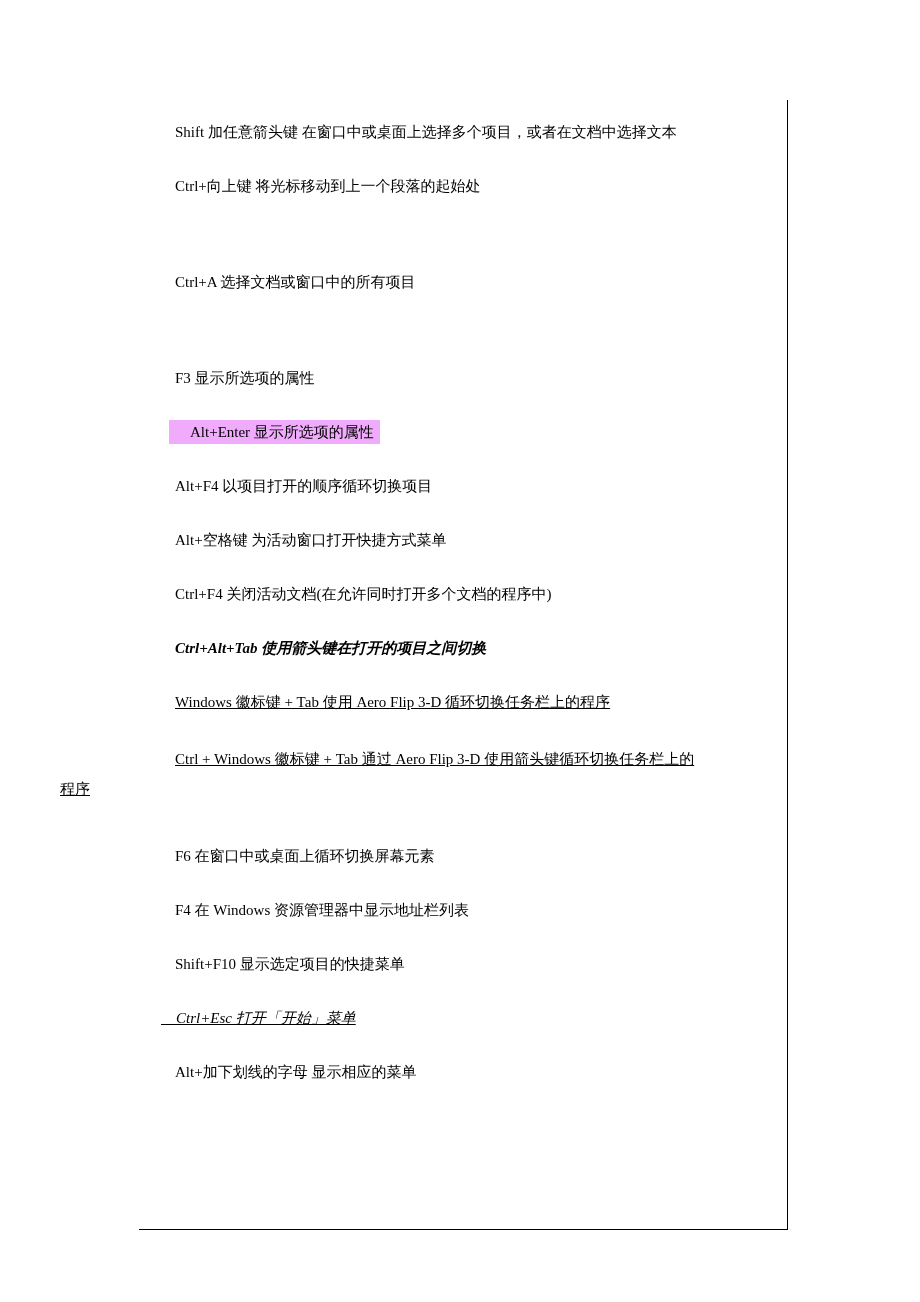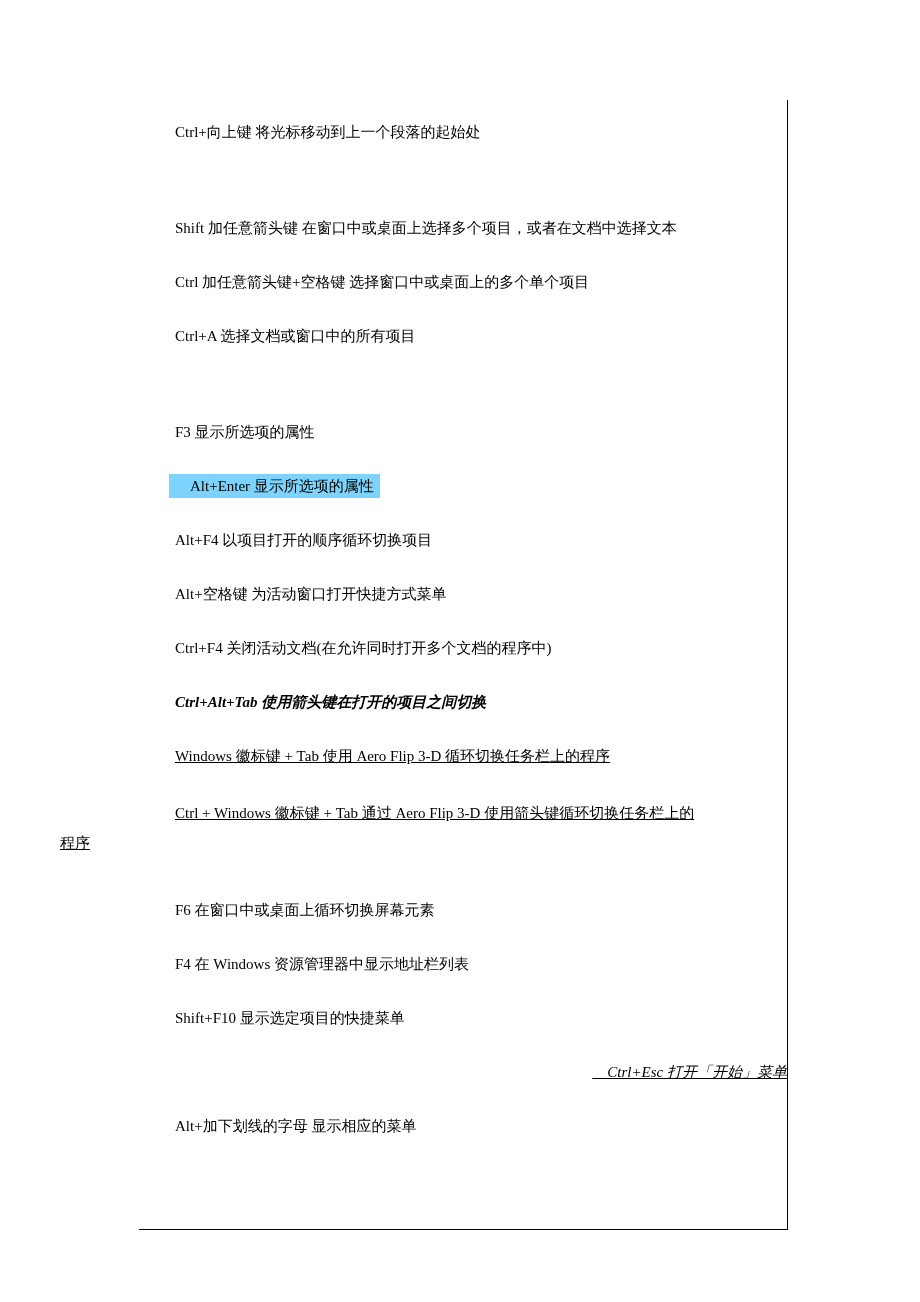--- a/index.html
+++ b/index.html
@@ -26,21 +26,21 @@
       margin-bottom: 30px;
       line-height: 1.6;
       padding-left: 36px;
     }
     .line.tall-gap { margin-bottom: 72px; }
     .line.short-gap { margin-bottom: 30px; }
     .bold { font-weight: bold; }
     .italic { font-style: italic; }
     .underline { text-decoration: underline; }
     .highlight {
-      background: #7dd3fc;
+      background: #f0abfc;
       padding-left: 6px;
       padding-right: 6px;
       margin-left: 30px;
       display: inline-block;
       text-align: right;
     }
     .hl-block {
       padding-left: 0;
     }
     .continuation-wrap {
@@ -52,25 +52,24 @@
     .continuation-wrap .wrap2 {
       margin-left: -115px;
       display: block;
     }
   </style>
 </head>
 <body>
 
 <div class="page-box">
 
+  <div class="line">Shift  加任意箭头键  在窗口中或桌面上选择多个项目，或者在文档中选择文本</div>
+
   <div class="line tall-gap">Ctrl+向上键  将光标移动到上一个段落的起始处</div>
 
-  <div class="line">Shift  加任意箭头键  在窗口中或桌面上选择多个项目，或者在文档中选择文本</div>
-
-  <div class="line">Ctrl  加任意箭头键+空格键  选择窗口中或桌面上的多个单个项目</div>
 
   <div class="line tall-gap">Ctrl+A  选择文档或窗口中的所有项目</div>
 
   <div class="line short-gap">F3  显示所选项的属性</div>
 
   <div class="line hl-block">
     <span class="highlight">　Alt+Enter  显示所选项的属性</span>
   </div>
 
   <div class="line">Alt+F4  以项目打开的顺序循环切换项目</div>
@@ -94,17 +93,17 @@
     </span>
   </div>
 
 
   <div class="line">F6  在窗口中或桌面上循环切换屏幕元素</div>
 
   <div class="line">F4  在  Windows  资源管理器中显示地址栏列表</div>
 
   <div class="line">Shift+F10  显示选定项目的快捷菜单</div>
 
-  <div class="line italic underline hl-block" style="padding-left:22px;text-align:right;">　Ctrl+Esc  打开「开始」菜单</div>
+  <div class="line italic underline hl-block" style="padding-left:22px;">　Ctrl+Esc  打开「开始」菜单</div>
 
   <div class="line">Alt+加下划线的字母  显示相应的菜单</div>
 
 </div>
 
 </body></html>

